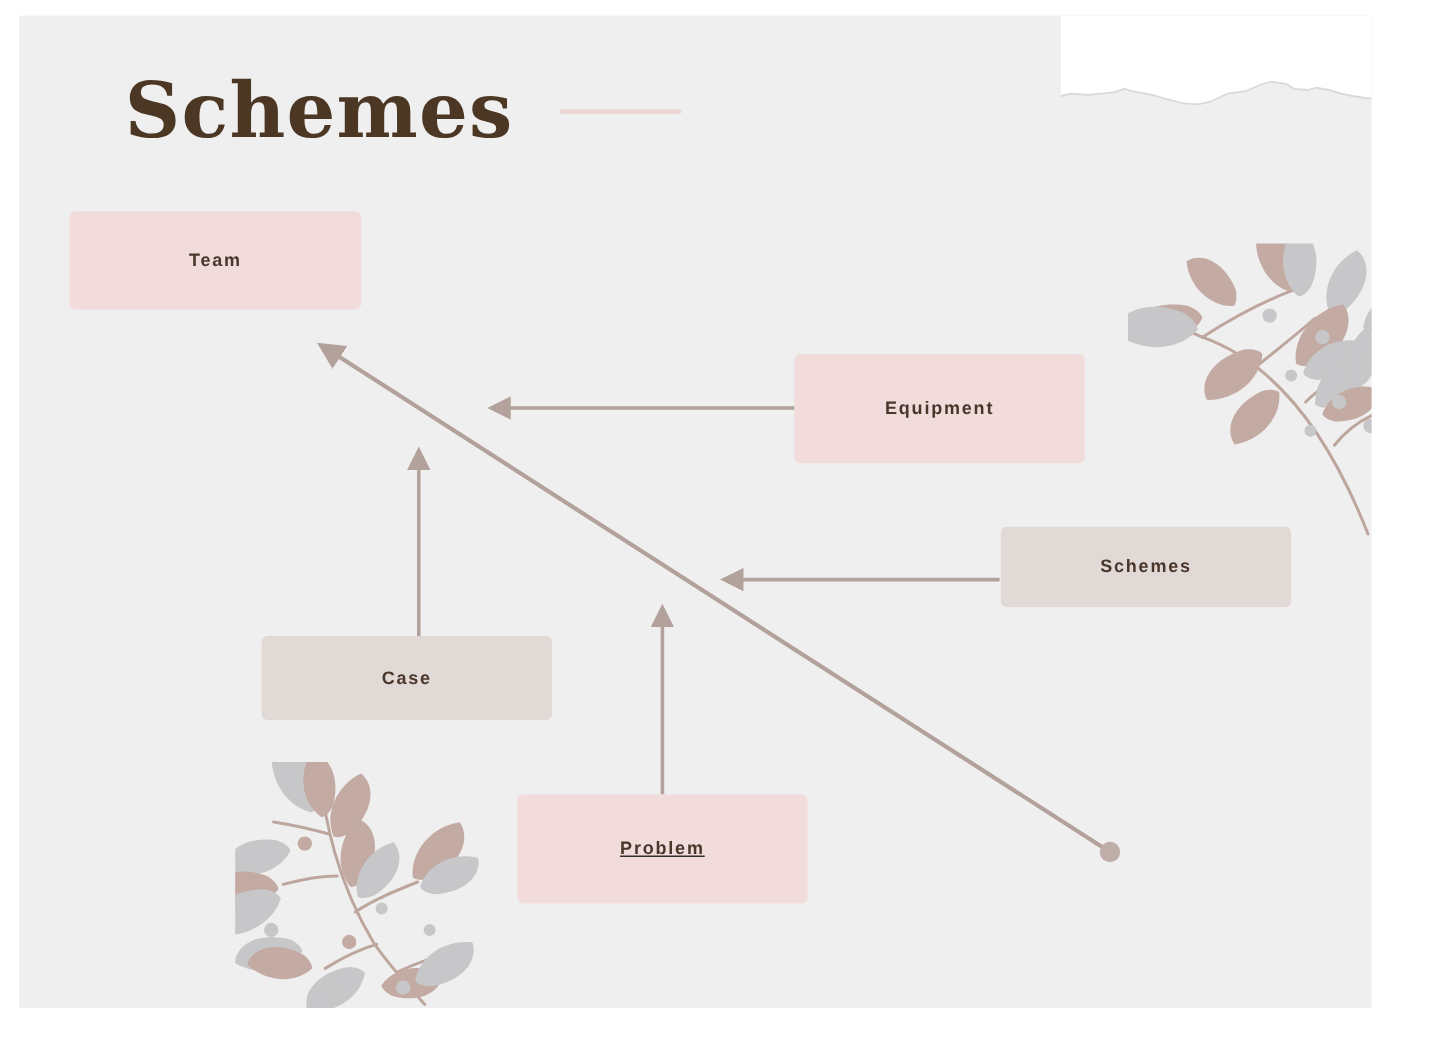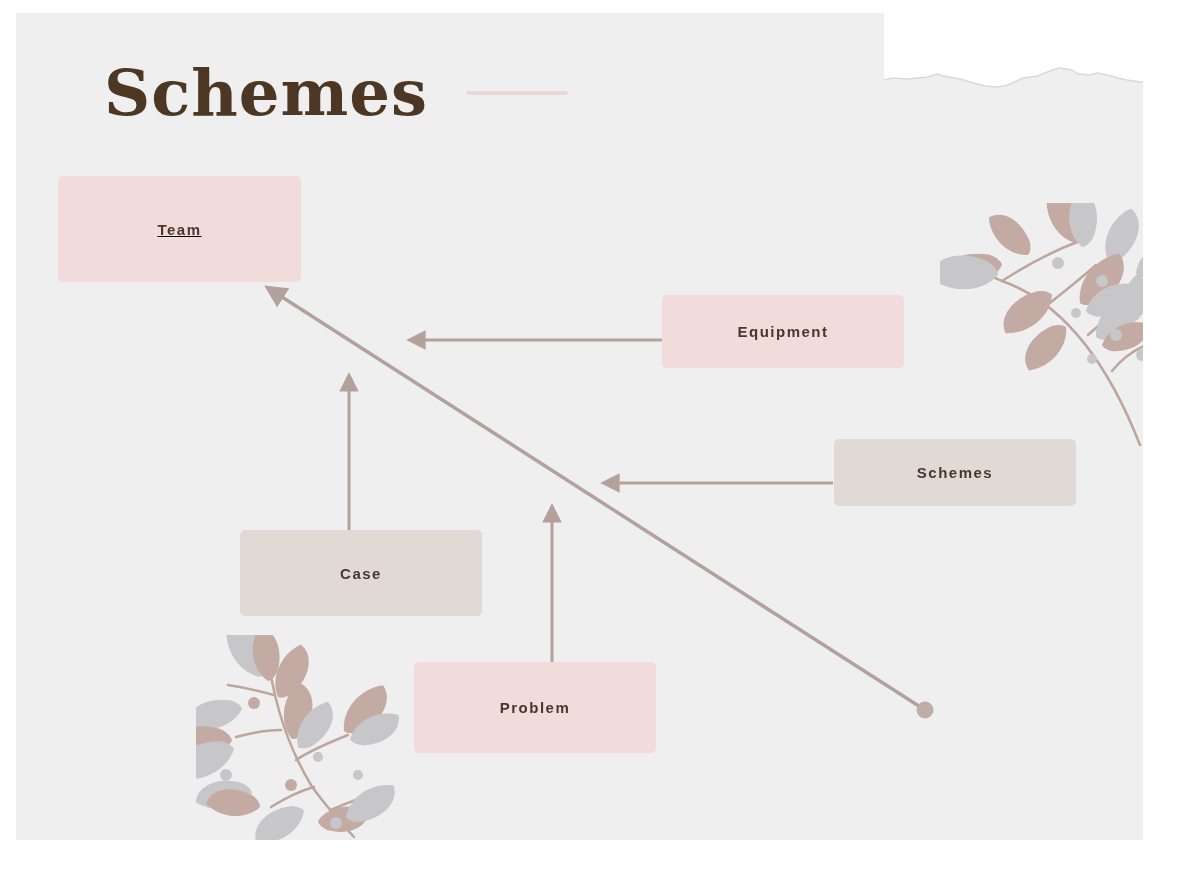--- a/index.html
+++ b/index.html
@@ -22,25 +22,25 @@
   }
 
   .node {
     position: absolute; border-radius: 5px;
     display: flex; align-items: center; justify-content: center;
   }
   .node-label {
     font-size: 15px; font-weight: bold; letter-spacing: 1.5px;
     color: var(--label-text, #4a372b);
   }
-  .node-team      { left: 42px;  top: 163px; width: 243px; height: 106px; text-decoration: underline; }
-  .node-equipment { left: 646px; top: 282px; width: 242px; height: 73px; }
+  .node-team      { left: 42px;  top: 163px; width: 243px; height: 82px; }
+  .node-equipment { left: 646px; top: 282px; width: 242px; height: 91px; }
   .node-schemes   { left: 818px; top: 426px; width: 242px; height: 67px; }
-  .node-case      { left: 224px; top: 517px; width: 242px; height: 86px; align-items: center; }
-  .node-problem   { left: 398px; top: 649px; width: 242px; height: 91px; }
+  .node-case      { left: 202px; top: 517px; width: 242px; height: 70px; align-items: center; }
+  .node-problem   { left: 415px; top: 649px; width: 242px; height: 91px; text-decoration: underline; }
   .node[data-variant="pink"]  { background: #f1dbdb; }
   .node[data-variant="taupe"] { background: #e1d9d6; }
 
   svg.overlay { position: absolute; pointer-events: none; }
   .connectors { left: 0; top: 0; }
   .connector-line { stroke: var(--line, #b3a29b); stroke-width: 3; fill: none; }
   .spine-line { stroke-width: 3.5; }
   .arrowhead { fill: var(--line, #b3a29b); }
   .tail-dot { fill: var(--tail-dot, #bfaea8); }
 

